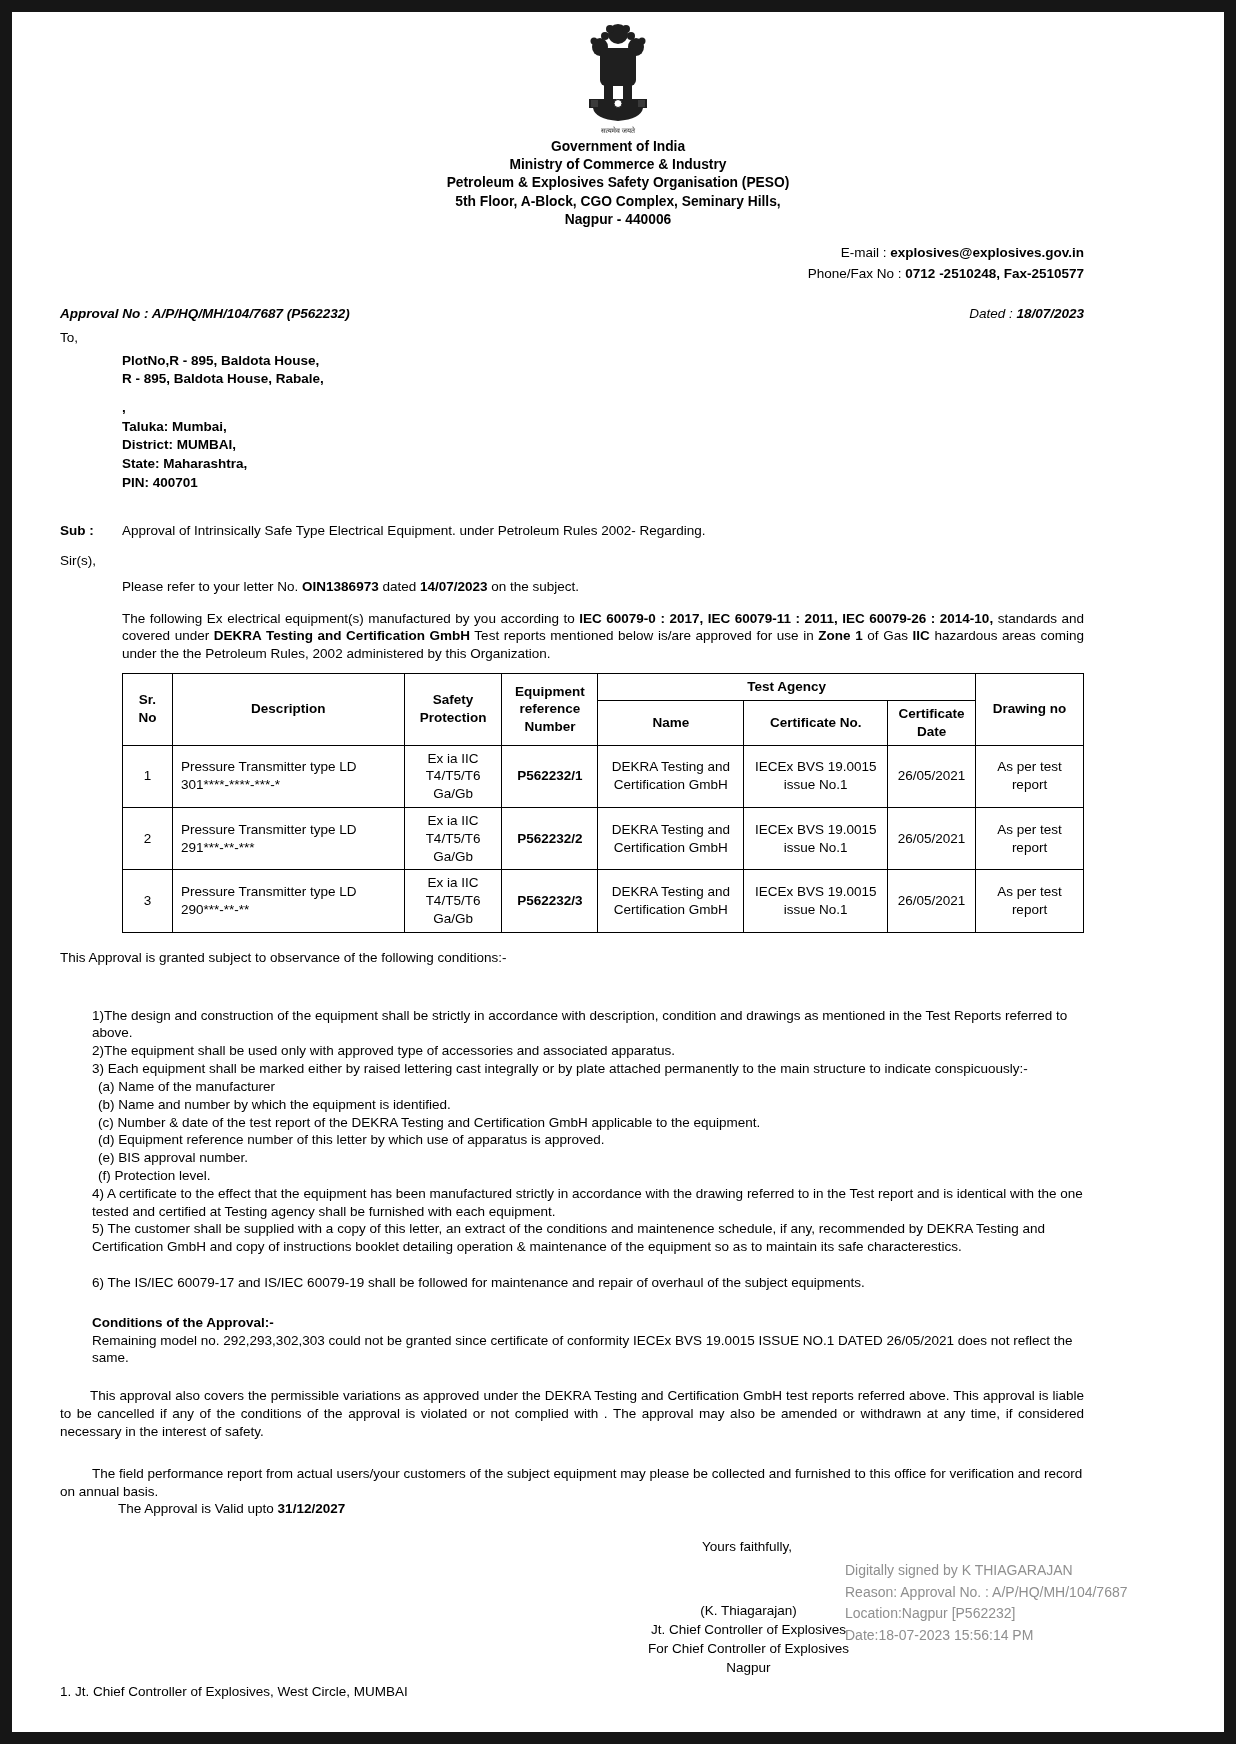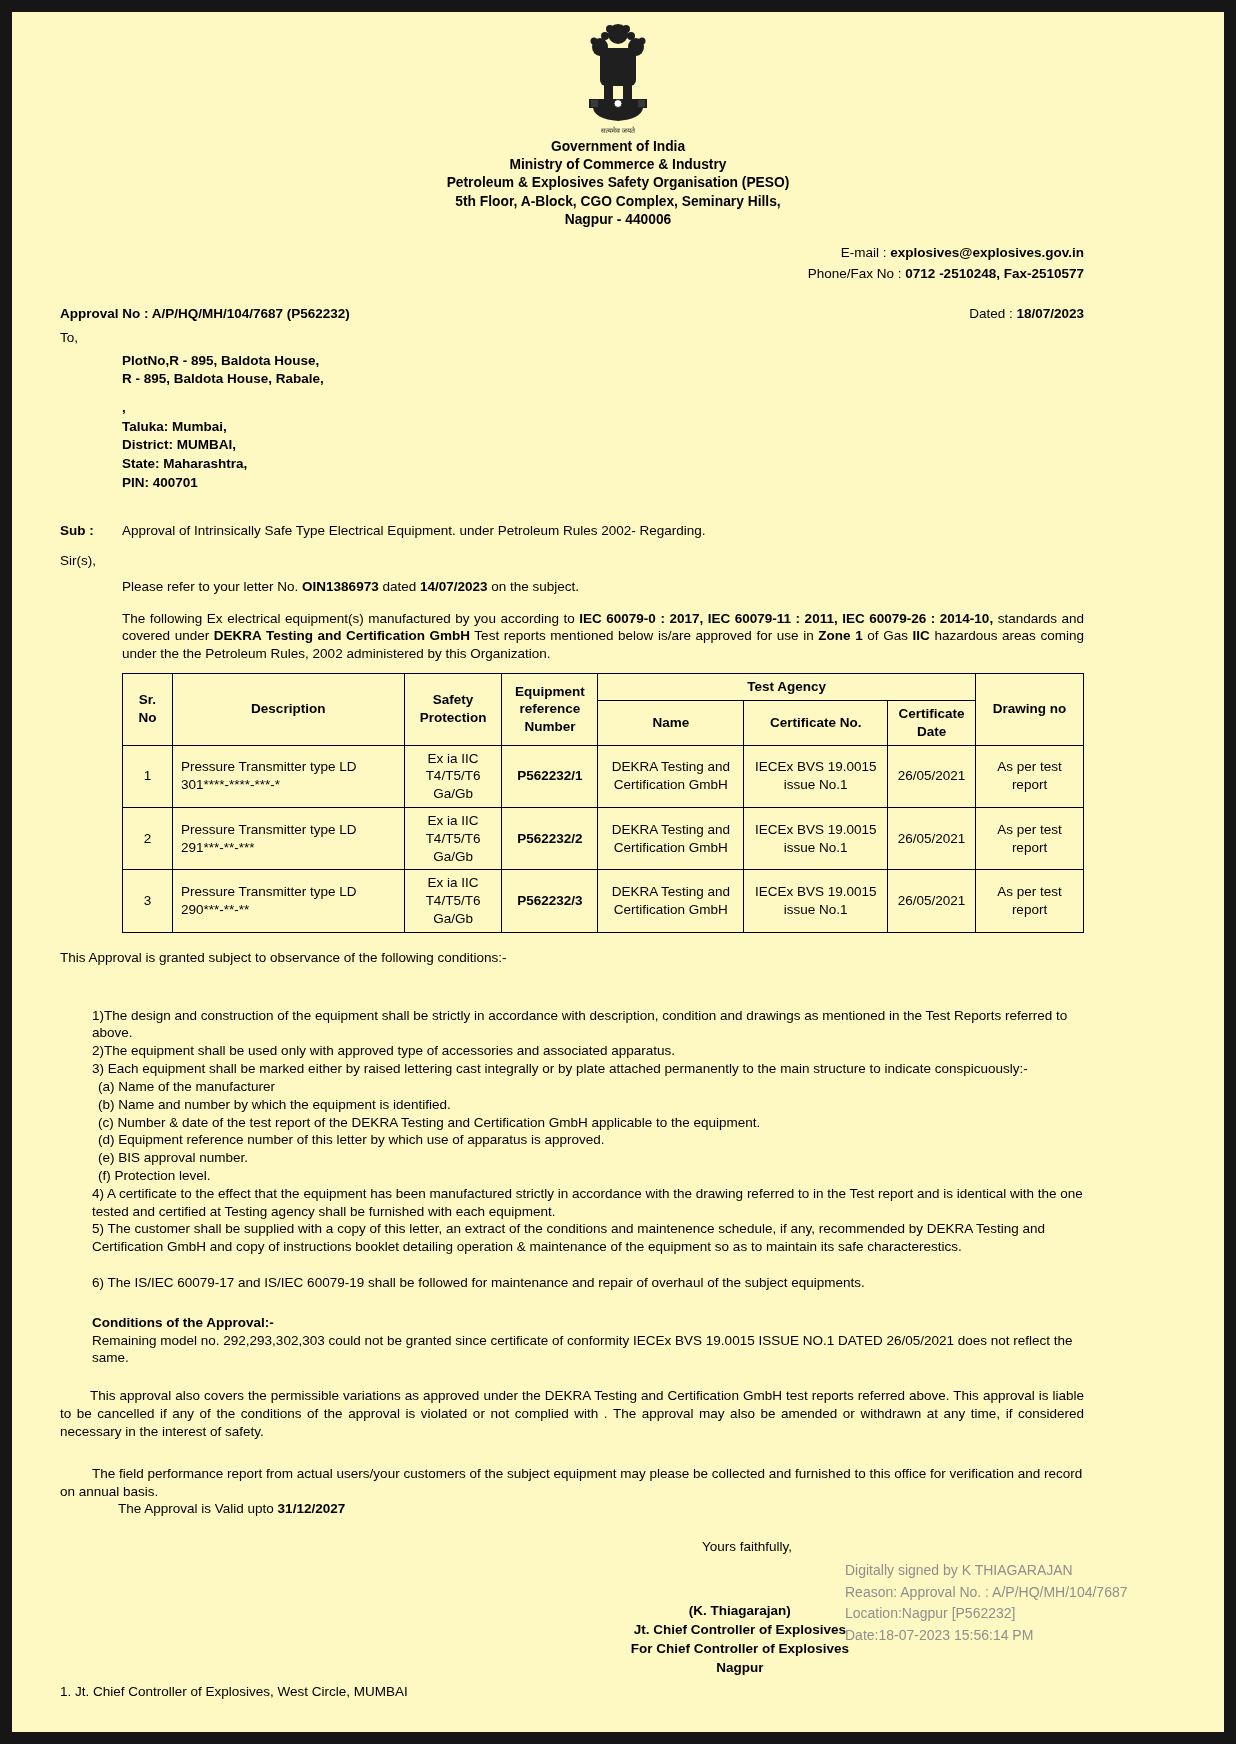--- a/index.html
+++ b/index.html
@@ -10,21 +10,21 @@
   }
   .sheet{
     position:relative;
     width:1236px;height:1744px;
     background:#161616;
     overflow:hidden;
   }
   .page{
     position:absolute;
     left:12px;top:12px;right:12px;bottom:12px;
-    background:#fef9c3;
+    background:#ffffff;
     color:#000;
     font-size:13.5px;
     line-height:1.32;
   }
   .header-block{text-align:center;padding-top:8px;}
   .emblem{display:inline-block;}
   .emblem-caption{
     font-size:7px;color:#222;letter-spacing:0px;line-height:1;
     margin-top:-2px;
   }
@@ -36,20 +36,21 @@
     line-height:1.55;
   }
   .contact-block b{font-weight:bold;}
   .content{
     padding-left:48px;
     padding-right:140px;
   }
   .meta-row{
     display:flex;justify-content:space-between;
     margin-top:20px;
+    font-style:italic;
   }
   .approval-no{font-weight:bold;}
   .to-label{margin-top:6px;}
   .address{margin-left:62px;font-weight:bold;margin-top:5px;}
   .address div{line-height:1.38;}
   .sub-row{display:flex;margin-top:30px;}
   .sub-label{font-weight:bold;width:62px;flex:none;}
   .salutation{margin-top:12px;}
   .ref-line{margin-left:62px;margin-top:8px;}
   .intro{margin-left:62px;margin-top:14px;text-align:justify;}
@@ -80,21 +81,21 @@
   .cond-item-4, .cond-item-5{margin-left:32px;}
   .cond-item-6{margin-left:32px;margin-top:18px;}
   .cond-approval-heading{font-weight:bold;margin-left:32px;margin-top:22px;}
   .cond-approval-text{margin-left:32px;}
   .para-variations{margin-top:20px;text-indent:30px;text-align:justify;}
   .para-field{margin-top:24px;text-indent:32px;}
   .validity-line{margin-left:58px;}
   .yours{width:fit-content;margin-left:auto;margin-right:292px;margin-top:20px;}
   .sig-block{
     width:fit-content;margin-left:auto;margin-right:235px;
-    text-align:center;font-weight:bold;margin-top:46px;line-height:1.4;
+    text-align:center;font-weight:normal;margin-top:46px;line-height:1.4;
   }
   .copy-block{margin-top:4px;line-height:1.5;}
   .digital-sig{
     position:absolute;
     left:833px;top:1548px;
     font-size:14px;
     color:#8f8f8f;
     line-height:1.55;
   }
   b{font-weight:bold;}

